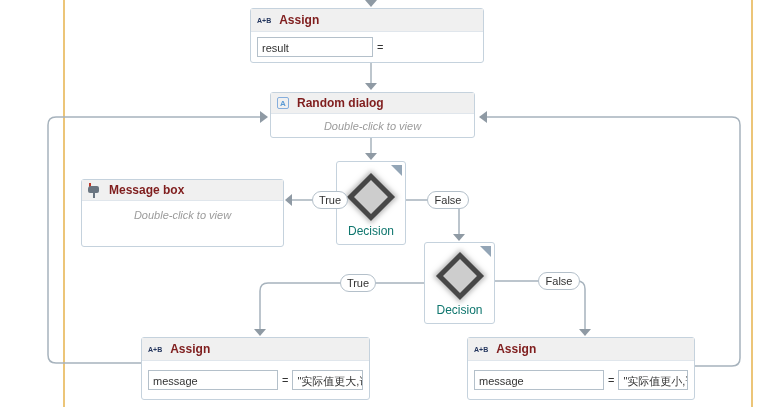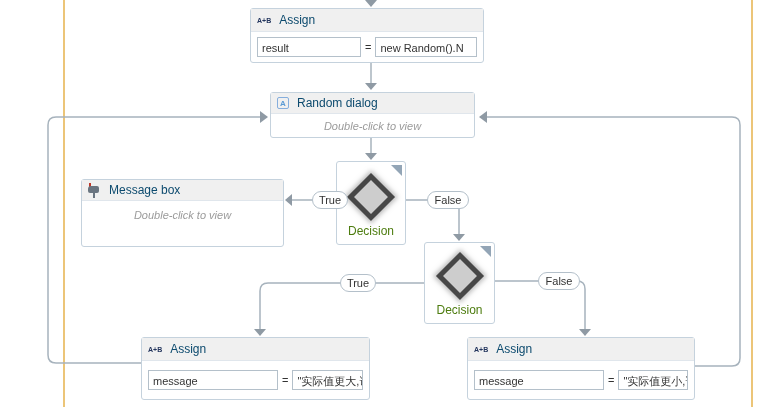--- a/index.html
+++ b/index.html
@@ -5,21 +5,21 @@
   html,body{margin:0;padding:0;background:#ffffff;}
   body{width:762px;height:407px;position:relative;overflow:hidden;
        font-family:"Liberation Sans",sans-serif;-webkit-font-smoothing:antialiased;}
   .canvas{position:absolute;inset:0;background:#ffffff;}
   .guide{position:absolute;top:0;width:2px;height:407px;background:#ecc578;z-index:0;}
   svg.wires{position:absolute;left:0;top:0;z-index:1;}
   .node{position:absolute;background:#ffffff;border:1px solid #c5d2dd;border-radius:3px;
         box-sizing:border-box;z-index:2;}
   .node-header{display:flex;align-items:center;gap:8px;background:#f0f0f0;
         border-bottom:1px solid #e0e6ec;padding:0 6px;box-sizing:border-box;}
-  .node-title{font-size:12px;font-weight:normal;color:#0c4a6e;white-space:nowrap;}
+  .node-title{font-size:12px;font-weight:bold;color:#7f1d1d;white-space:nowrap;}
   .node-body{display:flex;align-items:center;padding:0 6px;box-sizing:border-box;}
   .hint{width:100%;text-align:center;font-style:italic;font-size:11px;color:#9b9b9b;}
   .valuebox{height:20px;line-height:20px;background:#ffffff;border:1px solid #b4c0ca;
         font-size:11px;color:#333333;padding:0 4px;box-sizing:border-box;
         white-space:nowrap;overflow:hidden;}
   .eq{font-size:11px;color:#333333;margin:0 4px;flex:0 0 auto;}
   .icon-ab{font-size:7px;font-weight:bold;color:#24365e;letter-spacing:0;flex:0 0 auto;}
   .icon-inputdlg{width:12px;height:12px;border:1px solid #85aedd;border-radius:2px;
         display:flex;align-items:center;justify-content:center;
         font-size:8px;font-weight:bold;color:#5b9bd5;flex:0 0 auto;box-sizing:border-box;}
@@ -27,21 +27,21 @@
   .icon-mailbox .mb-body{position:absolute;left:0;top:3px;width:11px;height:7px;
         background:#6a7580;border-radius:3px 2px 2px 2px;}
   .icon-mailbox .mb-flag{position:absolute;left:1px;top:0;width:2px;height:4px;background:#c0392b;}
   .icon-mailbox .mb-pole{position:absolute;left:5px;top:10px;width:2px;height:5px;background:#6a7580;}
   .decision{display:flex;flex-direction:column;align-items:center;}
   .corner-flag{position:absolute;top:3px;right:3px;width:0;height:0;
         border-left:11px solid transparent;border-top:11px solid #93a5b6;}
   .diamond{width:24px;height:24px;background:#cdcdcd;border:5px solid #474747;
         transform:rotate(45deg);margin-top:18px;
         box-shadow:0 0 5px 2px rgba(130,130,130,0.55);}
-  .decision-label{margin-top:auto;margin-bottom:6px;font-size:12px;color:#4d7c0f;}
+  .decision-label{margin-top:auto;margin-bottom:6px;font-size:12px;color:#0f766e;}
   .pill{position:absolute;height:18px;background:#ffffff;border:1px solid #b4c0ca;
         border-radius:9px;display:flex;align-items:center;justify-content:center;
         font-size:11px;color:#333333;box-sizing:border-box;z-index:3;margin-left:17px;}
 </style>
 </head>
 <body>
 
 <div class="canvas">
 
   <div class="guide" style="left:63px;"></div>
@@ -70,23 +70,22 @@
       <polygon points="487,111 487,123 479,117"></polygon>
     </g>
   </svg>
 
   <div class="node" style="left:250px;top:8px;width:234px;height:55px;">
     <div class="node-header" style="height:23px;">
       <span class="icon-ab">A+B</span>
       <span class="node-title">Assign</span>
     </div>
     <div class="node-body" style="height:30px;">
-      <span class="valuebox" style="width:104px;flex:0 0 auto;">result</span>
+      <span class="valuebox" style="width:116px;flex:0 0 auto;">result</span>
       <span class="eq">=</span>
-      <span class="valuebox" style="flex:1 1 auto;min-width:0;">new Random().N</span>
     </div>
   </div>
 
   <div class="node" style="left:270px;top:92px;width:205px;height:46px;">
     <div class="node-header" style="height:21px;">
       <span class="icon-inputdlg">A</span>
       <span class="node-title">Random dialog</span>
     </div>
     <div class="node-body" style="height:23px;">
       <span class="hint">Double-click to view</span>

